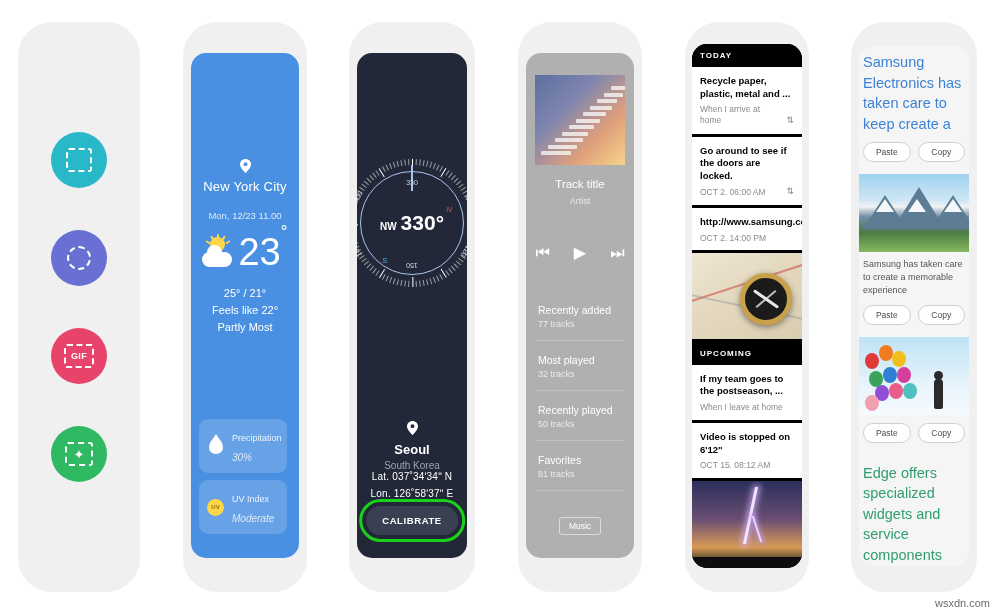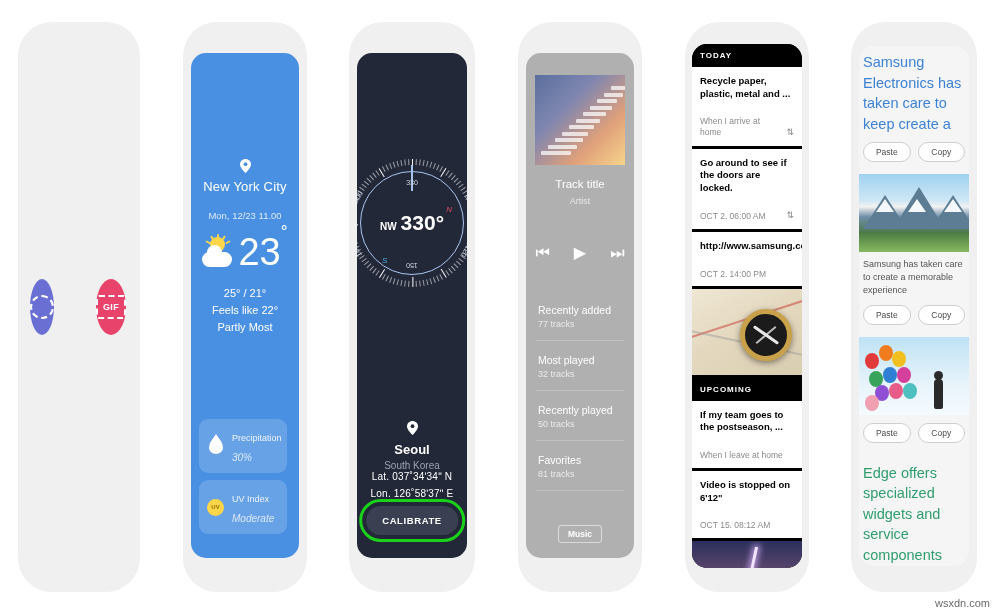--- a/index.html
+++ b/index.html
@@ -23,21 +23,21 @@
     left: 8px; right: 8px;
     top: 31px; bottom: 34px;
     overflow: hidden;
     border-radius: 15px;
   }
 
   
   #panel-tools { left: 18px; top: 22px; width: 122px; height: 570px; }
   .tool-col {
     position: absolute; inset: 0;
-    display: flex; flex-direction: row;
+    display: flex; flex-direction: column;
     align-items: center; justify-content: center;
     gap: 42px;
   }
   .tool-btn {
     width: 56px; height: 56px; border-radius: 50%;
     display: flex; align-items: center; justify-content: center;
     color: #fff;
   }
   .dash-rect {
     width: 26px; height: 24px;
@@ -187,37 +187,37 @@
   .mus-ctrl {
     position: absolute; left: 0; right: 0; top: 190px;
     display: flex; align-items: center; justify-content: center; gap: 24px;
     font-size: 16px;
   }
   .mus-list { position: absolute; left: 10px; right: 10px; top: 238px; }
   .mus-item { padding: 13px 2px 11px; border-bottom: 1px solid rgba(255,255,255,.22); }
   .mus-item:last-of-type { border-bottom: 1px solid rgba(255,255,255,.22); }
   .mus-item-t { font-size: 10.5px; }
   .mus-item-c { font-size: 9px; color: #eaeaea; margin-top: 3px; }
-  .mus-foot { text-align: center; margin-top: 32px; font-weight: bold; }
+  .mus-foot { text-align: center; margin-top: 24px; }
   .mus-chip {
     display: inline-block; font-size: 8.5px;
     border: 1px solid rgba(255,255,255,.55);
     border-radius: 3px; padding: 3px 9px; color: #fff;
   }
 
   
   #panel-reminder { left: 685px; top: 22px; width: 124px; height: 570px; }
   #panel-reminder .screen { top: 22px; bottom: 24px; left: 7px; right: 7px; background: #000; }
   .rem-head {
     background: #000; color: #fff; font-size: 8px; font-weight: bold;
     letter-spacing: 1px; padding: 7px 8px;
   }
   .rem-card { background: #fff; color: #000; padding: 8px 8px 7px; margin-bottom: 3px; }
   .rem-t { font-size: 9.5px; font-weight: bold; line-height: 1.32; }
-  .rem-sub { font-size: 8.5px; color: #8a8a8a; line-height: 1.32; margin-top: 16px;
+  .rem-sub { font-size: 8.5px; color: #8a8a8a; line-height: 1.32; margin-top: 4px;
              display: flex; justify-content: space-between; align-items: flex-end; gap: 4px; }
   .rem-sub span.txt { flex: 1; }
   .rem-ico { font-size: 9px; color: #8a8a8a; }
   .rem-photo { height: 86px; overflow: hidden; position: relative; margin-bottom: 3px; }
   .photo-compass {
     position: absolute; inset: 0;
     background:
       radial-gradient(circle at 72% 58%, #f0c070 0 9%, rgba(0,0,0,0) 10%),
       linear-gradient(150deg, #efe7d4 0%, #e4d8bf 45%, #d9cdb0 100%);
   }

